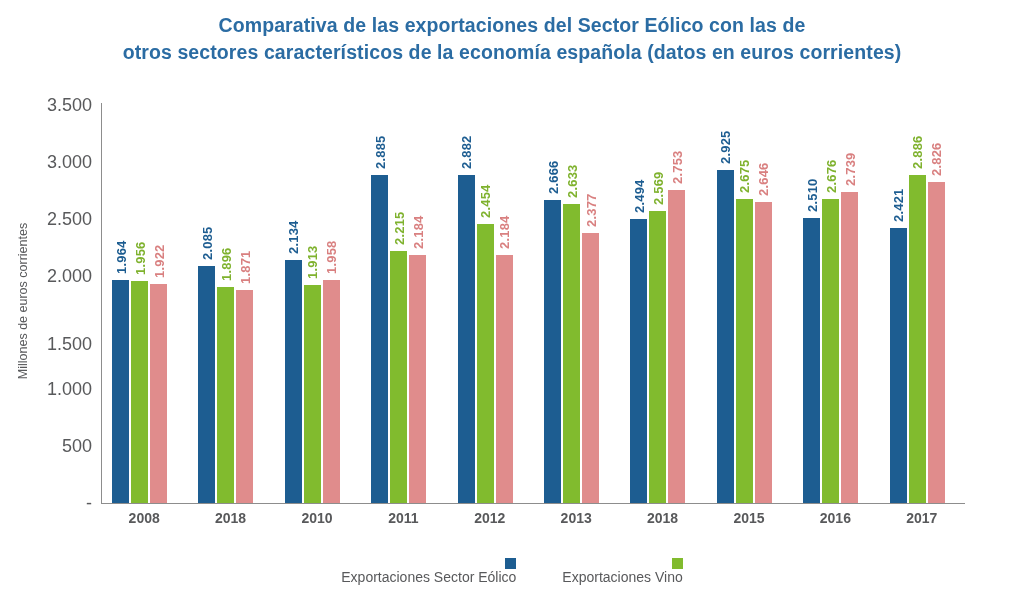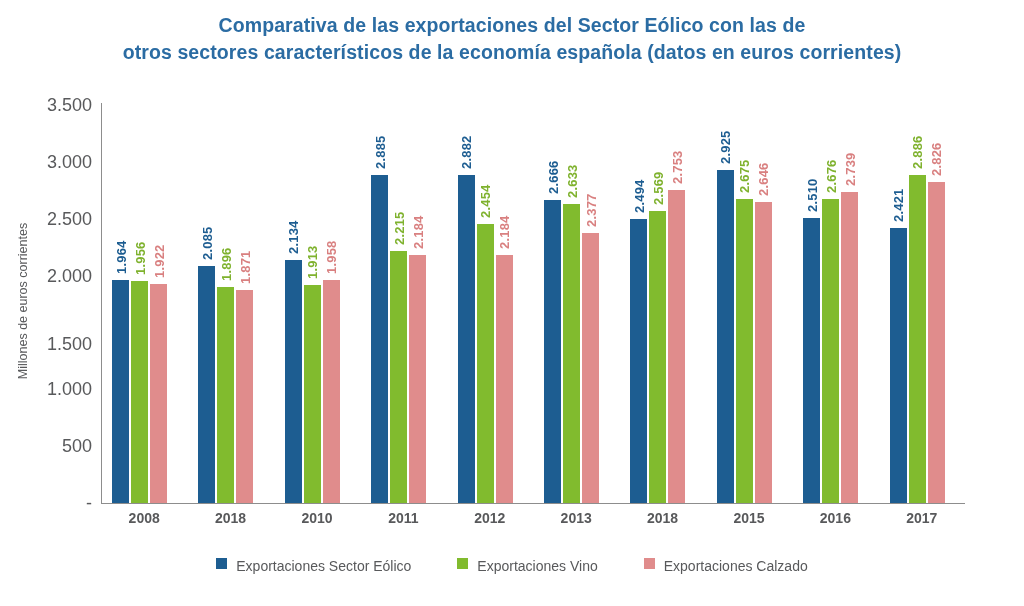--- a/index.html
+++ b/index.html
@@ -131,22 +131,22 @@
   #legend{
     position:absolute;
     left:0; top:558px; width:1024px;
     display:flex;
     justify-content:center;
     align-items:center;
     gap:46px;
   }
   .legend-item{
     display:flex;
-    align-items:flex-start;
-    gap:9px;
+    align-items:flex-end;
+    flex-direction:column;
   }
   .legend-swatch{
     width:11px;height:11px;display:block;
   }
   .legend-text{
     color:#58595b;
     font-size:14px;
   }
 </style>
 </head>
@@ -334,17 +334,13 @@
 
 <div id="legend">
     <div class="legend-item">
       <span class="legend-swatch" style="background: rgb(29, 93, 145);"></span>
       <span class="legend-text">Exportaciones Sector Eólico</span>
     </div>
     <div class="legend-item">
       <span class="legend-swatch" style="background: rgb(129, 187, 46);"></span>
       <span class="legend-text">Exportaciones Vino</span>
     </div>
-    <div class="legend-item">
-      <span class="legend-swatch" style="background: rgb(224, 140, 140);"></span>
-      <span class="legend-text">Exportaciones Calzado</span>
-    </div>
   </div>
 
 </body></html>

